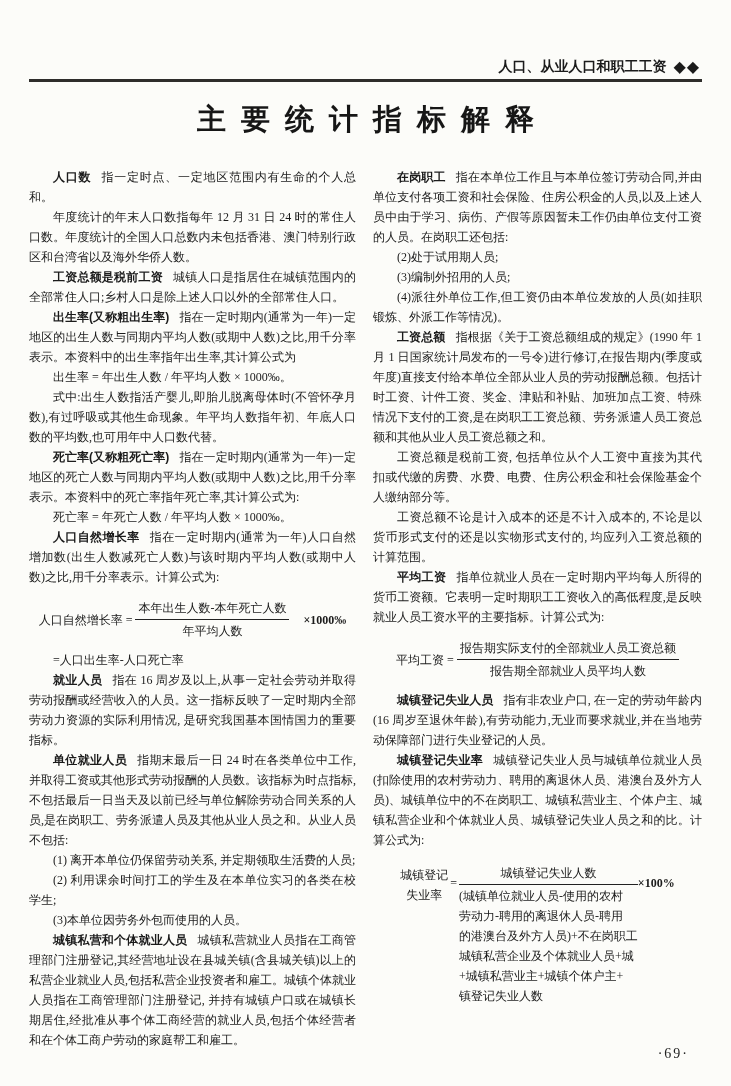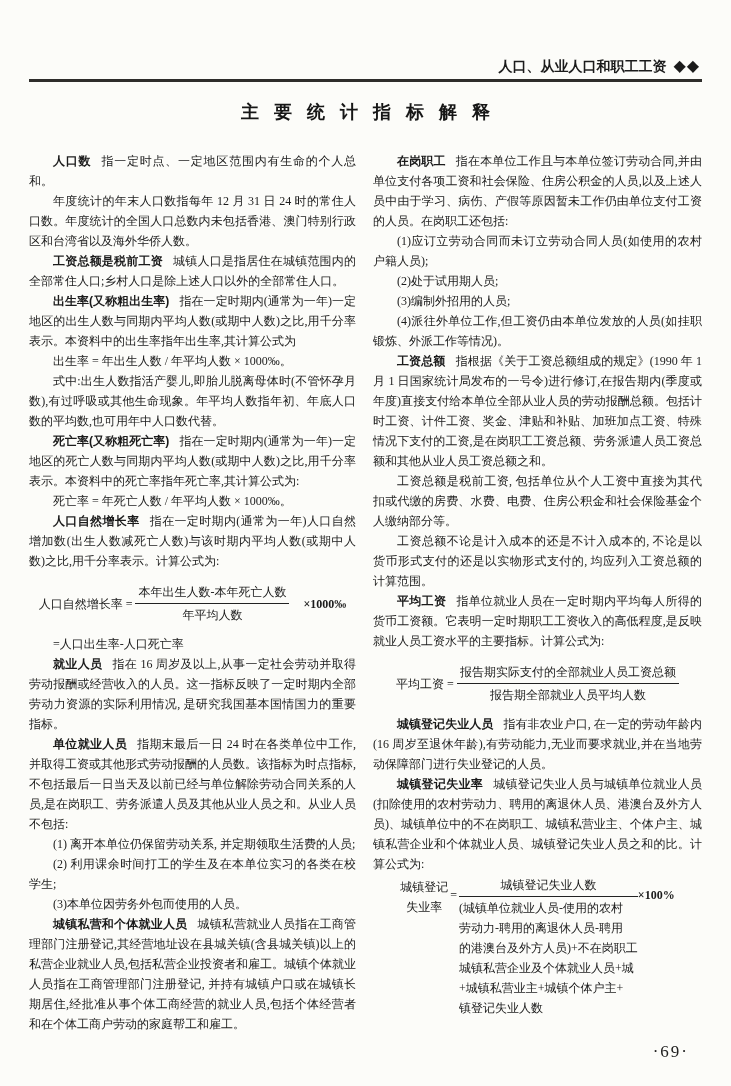--- a/index.html
+++ b/index.html
@@ -4,31 +4,31 @@
 <style>
   html,body{margin:0;padding:0;background:#f2f1ed;}
   .page{
     width:731px;height:1086px;margin:0 auto;position:relative;
     background:#fcfcf9;color:#1b1b1b;box-sizing:border-box;
     padding:58px 29px 0 29px;overflow:hidden;
     font-family:"Liberation Serif","DejaVu Serif",serif;
   }
   
   .running-head{
-    display:flex;justify-content:flex-end;align-items:flex-start;gap:7px;
+    display:flex;justify-content:flex-end;align-items:flex-end;gap:7px;
     font-family:"Liberation Sans","DejaVu Sans",sans-serif;
     font-weight:bold;font-size:14px;line-height:16px;padding-right:2px;
   }
   .diamonds{font-size:16px;line-height:15px;letter-spacing:1px;}
   .head-rule{height:3px;background:#2e2d2b;margin-top:5px;}
   
   .doc-title{
     margin:18px 0 0 0;text-align:center;
     font-family:"Liberation Sans","DejaVu Sans",sans-serif;
-    font-size:18px;font-weight:bold;letter-spacing:15px;text-indent:15px;
+    font-size:29px;font-weight:bold;letter-spacing:15px;text-indent:15px;
     color:#161616;
   }
   
   .columns{display:flex;gap:17px;margin-top:27px;}
   .col{font-size:12px;line-height:20px;text-align:justify;}
   .col-left{width:328px;}
   .col-right{width:330px;}
   p.para{margin:0;text-indent:2em;}
   .term{
     font-family:"Liberation Sans","DejaVu Sans",sans-serif;
@@ -37,32 +37,32 @@
   .eq-line{margin:3px 0;text-indent:0.4em;}
   
   .formula{display:flex;justify-content:center;align-items:center;margin:11px 0 9px;}
   .formula .lhs{white-space:nowrap;}
   .formula .eq{padding:0 3px;}
   .frac{display:inline-block;text-align:center;}
   .frac .num{display:block;border-bottom:1.4px solid #222;padding:0 3px 1px;}
   .frac .den{display:block;padding-top:1px;}
   .mult{margin-left:14px;font-weight:bold;white-space:nowrap;}
   
-  .formula-unemp{display:flex;justify-content:center;align-items:flex-start;margin:1px 0 0 0;}
+  .formula-unemp{display:flex;justify-content:center;align-items:flex-start;margin:13px 0 0 0;}
   .lhs-stack{display:flex;flex-direction:column;text-align:center;margin-top:2px;white-space:nowrap;}
   .eq-u{margin-top:10px;padding:0 2px;}
   .frac-u{display:inline-block;}
   .frac-u .num{display:block;text-align:center;border-bottom:1.4px solid #222;padding:0 26px 1px;}
   .frac-u .den{display:block;padding-top:1px;text-align:left;}
   .frac-u .den div{white-space:nowrap;}
   .mult-u{margin-top:10px;font-weight:bold;white-space:nowrap;}
   
   .page-number{
     position:absolute;right:42px;bottom:24px;
-    font-size:17px;letter-spacing:2px;color:#222;
+    font-size:14px;letter-spacing:2px;color:#222;
   }
 </style>
 </head>
 <body>
 
 <div class="page">
 
   <div class="running-head">
     <span>人口、从业人口和职工工资</span>
     <span class="diamonds">◆◆</span>
@@ -98,21 +98,20 @@
       <p class="para"><b class="term">就业人员</b><span>指在 16 周岁及以上,从事一定社会劳动并取得劳动报酬或经营收入的人员。这一指标反映了一定时期内全部劳动力资源的实际利用情况, 是研究我国基本国情国力的重要指标。</span></p>
       <p class="para"><b class="term">单位就业人员</b><span>指期末最后一日 24 时在各类单位中工作,并取得工资或其他形式劳动报酬的人员数。该指标为时点指标,不包括最后一日当天及以前已经与单位解除劳动合同关系的人员,是在岗职工、劳务派遣人员及其他从业人员之和。从业人员不包括:</span></p>
       <p class="para"><span>(1) 离开本单位仍保留劳动关系, 并定期领取生活费的人员;</span></p>
       <p class="para"><span>(2) 利用课余时间打工的学生及在本单位实习的各类在校学生;</span></p>
       <p class="para"><span>(3)本单位因劳务外包而使用的人员。</span></p>
       <p class="para"><b class="term">城镇私营和个体就业人员</b><span>城镇私营就业人员指在工商管理部门注册登记,其经营地址设在县城关镇(含县城关镇)以上的私营企业就业人员,包括私营企业投资者和雇工。城镇个体就业人员指在工商管理部门注册登记, 并持有城镇户口或在城镇长期居住,经批准从事个体工商经营的就业人员,包括个体经营者和在个体工商户劳动的家庭帮工和雇工。</span></p>
     </section>
 
     <section class="col col-right">
       <p class="para"><b class="term">在岗职工</b><span>指在本单位工作且与本单位签订劳动合同,并由单位支付各项工资和社会保险、住房公积金的人员,以及上述人员中由于学习、病伤、产假等原因暂未工作仍由单位支付工资的人员。在岗职工还包括:</span></p>
-      <p class="para"><span>(1)应订立劳动合同而未订立劳动合同人员(如使用的农村户籍人员);</span></p>
       <p class="para"><span>(2)处于试用期人员;</span></p>
       <p class="para"><span>(3)编制外招用的人员;</span></p>
       <p class="para"><span>(4)派往外单位工作,但工资仍由本单位发放的人员(如挂职锻炼、外派工作等情况)。</span></p>
       <p class="para"><b class="term">工资总额</b><span>指根据《关于工资总额组成的规定》(1990 年 1 月 1 日国家统计局发布的一号令)进行修订,在报告期内(季度或年度)直接支付给本单位全部从业人员的劳动报酬总额。包括计时工资、计件工资、奖金、津贴和补贴、加班加点工资、特殊情况下支付的工资,是在岗职工工资总额、劳务派遣人员工资总额和其他从业人员工资总额之和。</span></p>
       <p class="para"><span>工资总额是税前工资, 包括单位从个人工资中直接为其代扣或代缴的房费、水费、电费、住房公积金和社会保险基金个人缴纳部分等。</span></p>
       <p class="para"><span>工资总额不论是计入成本的还是不计入成本的, 不论是以货币形式支付的还是以实物形式支付的, 均应列入工资总额的计算范围。</span></p>
       <p class="para"><b class="term">平均工资</b><span>指单位就业人员在一定时期内平均每人所得的货币工资额。它表明一定时期职工工资收入的高低程度,是反映就业人员工资水平的主要指标。计算公式为:</span></p>
 
       <div class="formula">
         <span class="lhs">平均工资</span>

